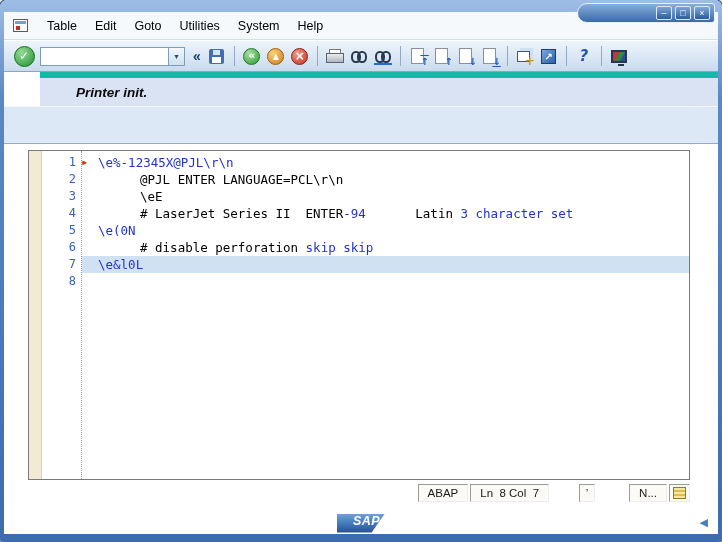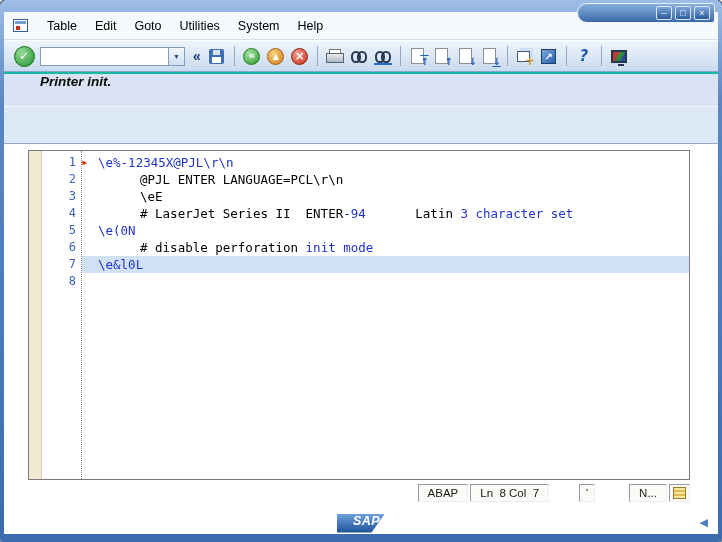--- a/index.html
+++ b/index.html
@@ -140,23 +140,24 @@
   .ic-create-shortcut::before { content: "↗"; color: #fff; font-size: 10px; font-weight: bold; }
 
   .ic-help::before { content: "?"; color: #1c55b0; font-size: 15px; font-weight: bold; font-style: italic; }
 
   .ic-customize-layout { width: 16px; height: 13px; border: 2px solid #2a3550; background: linear-gradient(120deg, #c03838 0 40%, #2f8a3a 40% 70%, #2a4fa0 70%); }
   .ic-customize-layout::after { content: ""; position: absolute; bottom: -5px; left: 5px; width: 6px; height: 2px; background: #2a3550; }
 
   
   .app-header {
     height: 34px; background: var(--header-bg);
-    border-top: 2px solid #14b8a6;
-    display: flex; 
+    border-top: 6px solid #14b8a6;
+    display: flex; align-items: center;
     padding-left: 36px;
+    margin-left: 36px;
   }
   .app-title { font-size: 13.5px; font-weight: bold; font-style: italic; color: #0a0a0a; }
   .app-subband {
     height: 38px; background: #dde8f6;
     border-top: 1px solid #f2f7fd;
     border-bottom: 1px solid #95a9c8;
   }
 
   
   .main { flex: 1; background: #fff; display: flex; flex-direction: column; padding: 6px 28px 8px 24px; }
@@ -313,21 +314,21 @@
             <div class="gut-row">6</div>
             <div class="gut-row">7</div>
             <div class="gut-row">8</div>
           </div>
         <div class="editor-code">
             <div class="code-row"><span class="seg-blue">\e%-12345X@PJL\r\n</span></div>
             <div class="code-row"><span class="seg-black">@PJL ENTER LANGUAGE=PCL\r\n</span></div>
             <div class="code-row"><span class="seg-black">\eE</span></div>
             <div class="code-row"><span class="seg-black"># LaserJet Series II  ENTER</span><span class="seg-blue">-94</span><span class="seg-black"> Latin </span><span class="seg-blue">3 character set</span></div>
             <div class="code-row"><span class="seg-blue">\e(0N</span></div>
-            <div class="code-row"><span class="seg-black"># disable perforation </span><span class="seg-blue">init mode</span></div>
+            <div class="code-row"><span class="seg-black"># disable perforation </span><span class="seg-blue">skip skip</span></div>
             <div class="code-row hl"><span class="seg-blue">\e&amp;l0L</span></div>
           </div>
       </div>
       <div class="status-row">
         <div class="sr-spacer"></div>
         <div class="sbox">ABAP</div>
         <div class="sbox" style="margin-left:2px;">Ln  8 Col  7</div>
         <div class="sbox small" style="margin-left:30px;">’</div>
         <div class="sbox" style="margin-left:34px;">N...</div>
         <div class="sbox iconbox" style="margin-left:2px;">

